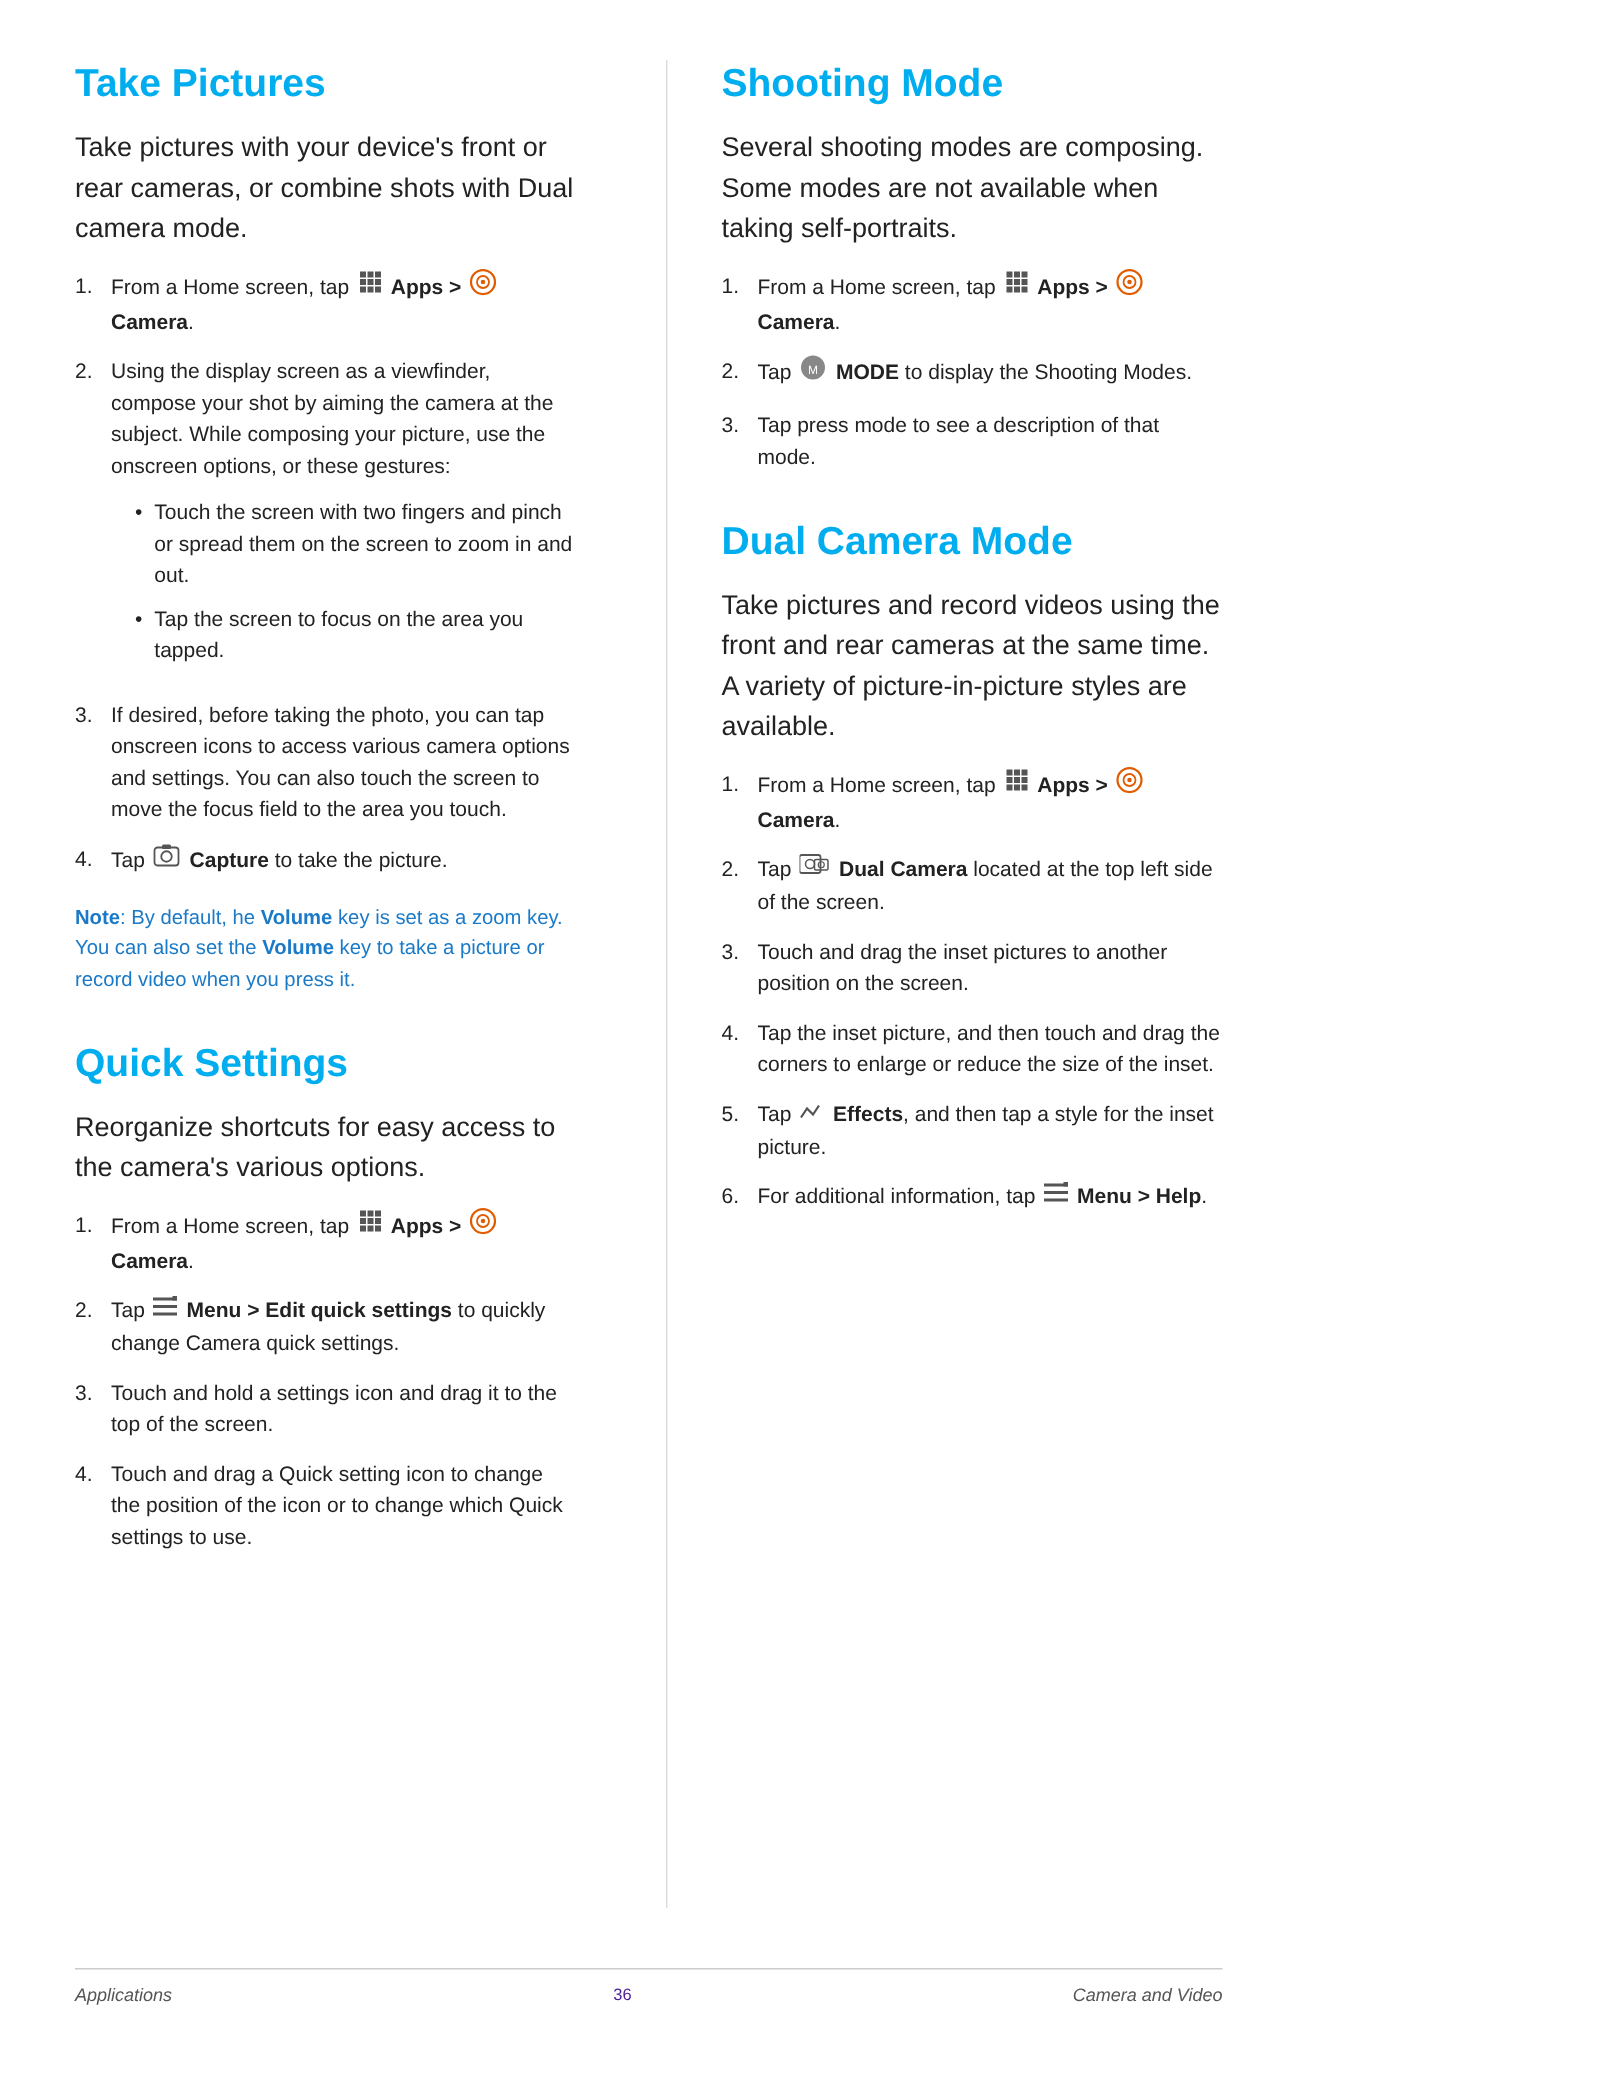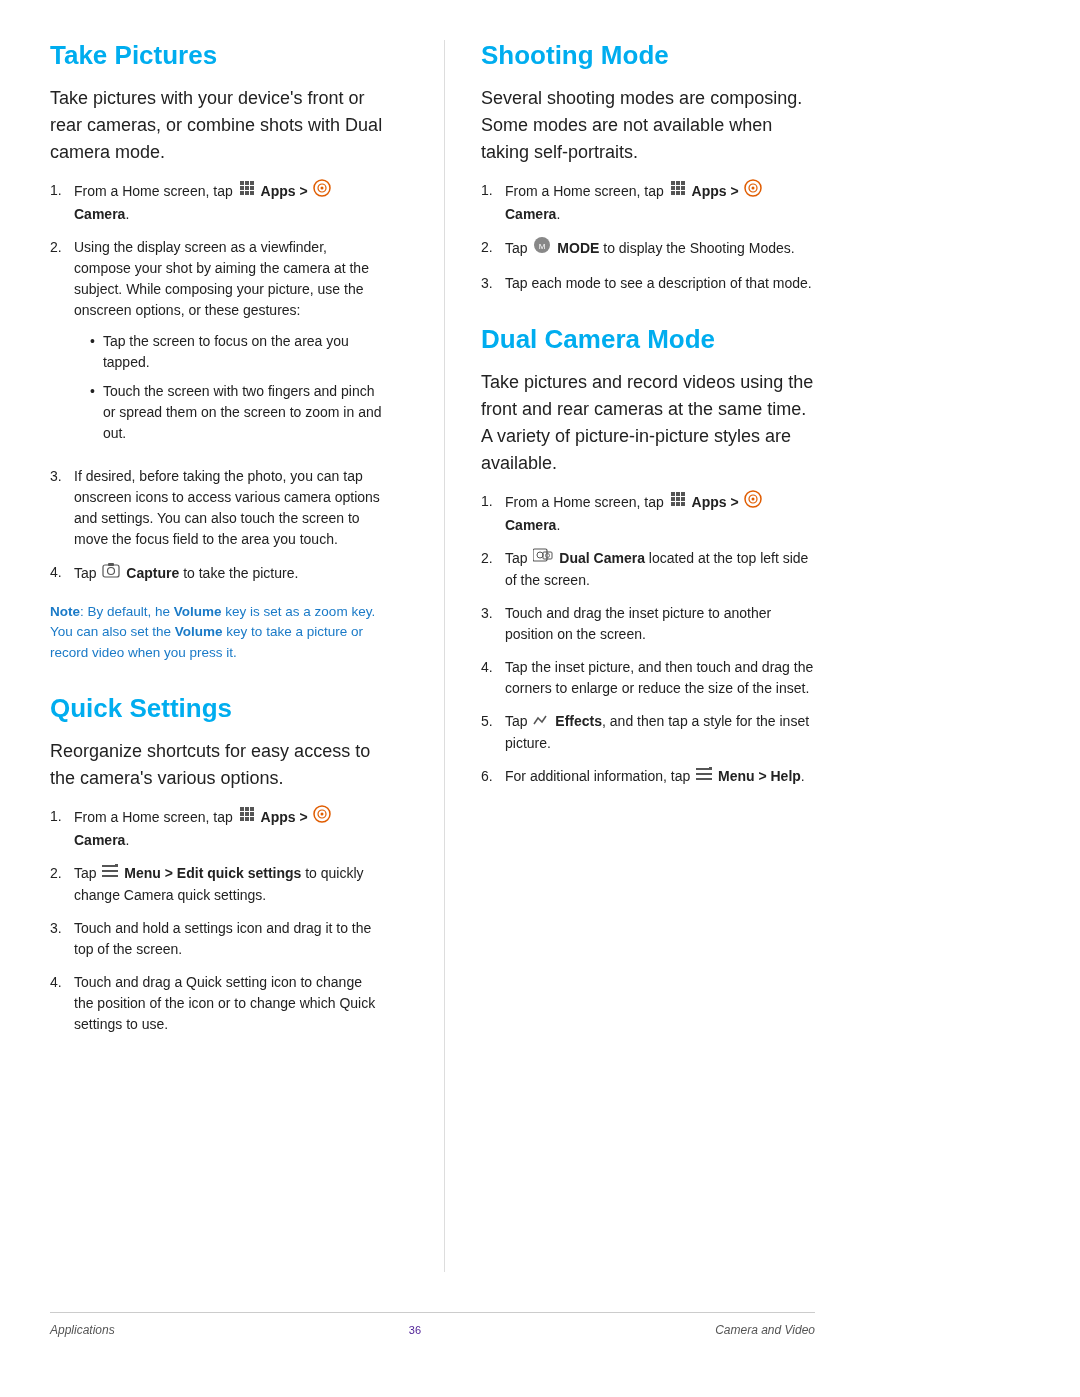--- a/index.html
+++ b/index.html
@@ -187,24 +187,24 @@
               <span class="bold">Camera</span>.
             </span>
           </li>
 
           <li>
             <span class="list-num">2.</span>
             <span class="list-content">
               Using the display screen as a viewfinder, compose your shot by aiming the camera at the subject. While composing your picture, use the onscreen options, or these gestures:
               <ul class="bullet-list">
                 <li>
-                    <span>Tap the screen to focus on the area you tapped.</span>
+                    <span>Touch the screen with two fingers and pinch or spread them on the screen to zoom in and out.</span>
                   </li>
                 <li>
-                    <span>Touch the screen with two fingers and pinch or spread them on the screen to zoom in and out.</span>
+                    <span>Tap the screen to focus on the area you tapped.</span>
                   </li>
               </ul>
             </span>
           </li>
 
           <li>
             <span class="list-num">3.</span>
             <span class="list-content">
               If desired, before taking the photo, you can tap onscreen icons to access various camera options and settings. You can also touch the screen to move the focus field to the area you touch.
             </span>
@@ -347,21 +347,21 @@
                     <text x="9" y="13" text-anchor="middle" font-size="8" fill="white" font-family="Arial">M</text>
                   </svg>
               </span>
               <span class="bold">MODE</span> to display the Shooting Modes.
             </span>
           </li>
 
           <li>
             <span class="list-num">3.</span>
             <span class="list-content">
-              Tap each mode to see a description of that mode.
+              Tap press mode to see a description of that mode.
             </span>
           </li>
         </ol>
       </section>
 
       <section class="section-gap">
         <h2 class="section-title">Dual Camera Mode</h2>
         <p class="section-intro">Take pictures and record videos using the front and rear cameras at the same time. A variety of picture-in-picture styles are available.</p>
 
         <ol class="numbered-list">
@@ -407,21 +407,21 @@
                     <circle cx="14.5" cy="8.5" r="2" fill="none" stroke="#555" stroke-width="0.8"></circle>
                   </svg>
               </span>
               <span class="bold">Dual Camera</span> located at the top left side of the screen.
             </span>
           </li>
 
           <li>
             <span class="list-num">3.</span>
             <span class="list-content">
-              Touch and drag the inset picture to another position on the screen.
+              Touch and drag the inset pictures to another position on the screen.
             </span>
           </li>
 
           <li>
             <span class="list-num">4.</span>
             <span class="list-content">
               Tap the inset picture, and then touch and drag the corners to enlarge or reduce the size of the inset.
             </span>
           </li>
 

